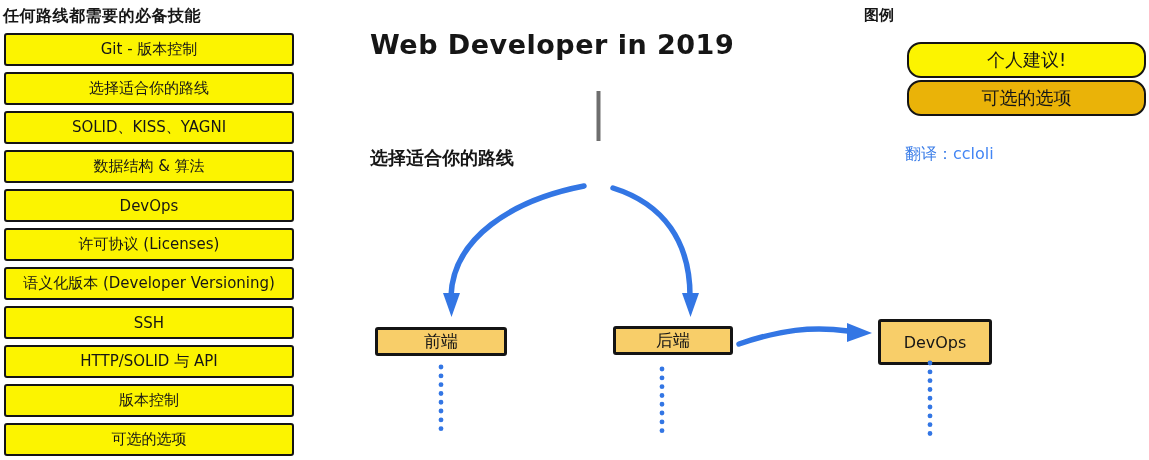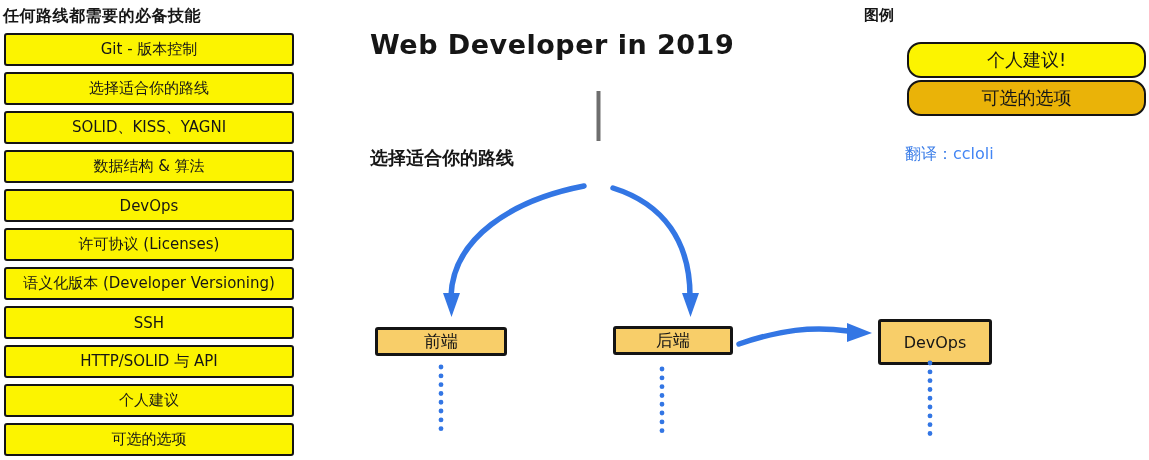--- a/index.html
+++ b/index.html
@@ -131,21 +131,21 @@
   <div class="skills">
     <div class="skill-box">Git - 版本控制</div>
     <div class="skill-box">选择适合你的路线</div>
     <div class="skill-box">SOLID、KISS、YAGNI</div>
     <div class="skill-box">数据结构 &amp; 算法</div>
     <div class="skill-box">DevOps</div>
     <div class="skill-box">许可协议 (Licenses)</div>
     <div class="skill-box">语义化版本 (Developer Versioning)</div>
     <div class="skill-box">SSH</div>
     <div class="skill-box">HTTP/SOLID 与 API</div>
-    <div class="skill-box">个人建议</div>
+    <div class="skill-box">版本控制</div>
     <div class="skill-box">可选的选项</div>
   </div>
 
   <div class="main-title">Web Developer in 2019</div>
   <div class="choose-label">选择适合你的路线</div>
 
   <div class="path-box path-frontend">前端</div>
   <div class="path-box path-backend">后端</div>
   <div class="path-box path-devops">DevOps</div>
 

